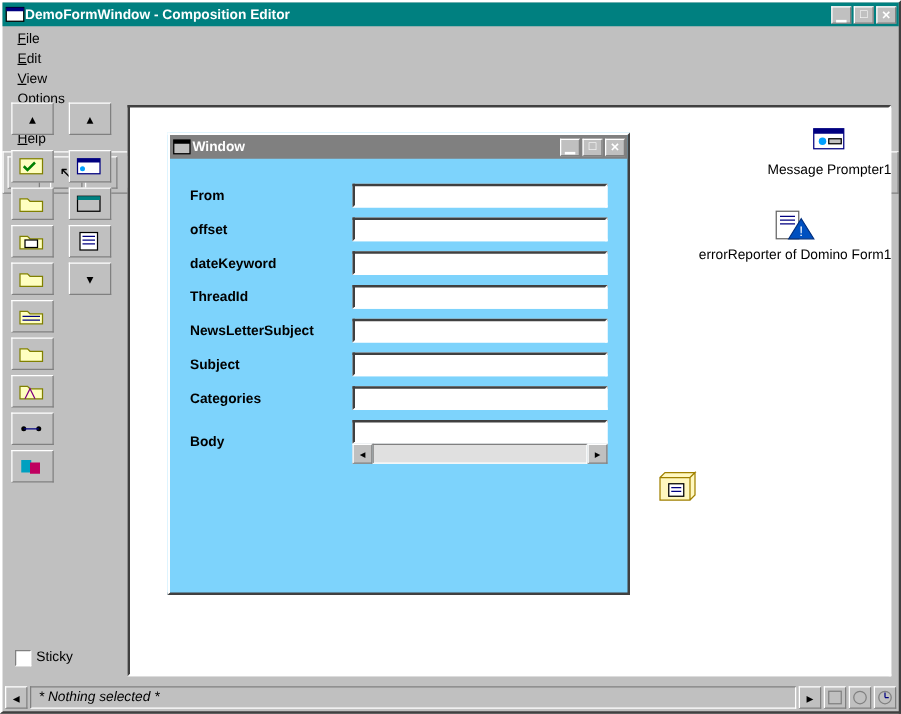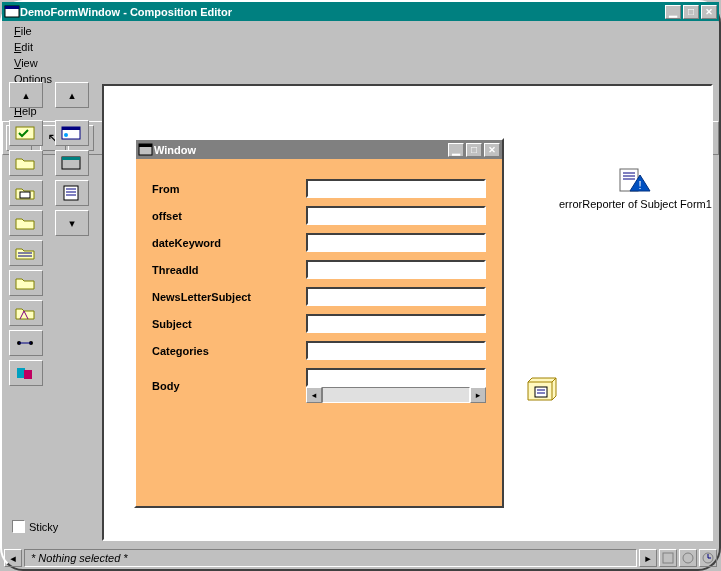--- a/index.html
+++ b/index.html
@@ -11,50 +11,50 @@
 .sunken { border: 2px solid; border-color: #404040 #ffffff #ffffff #404040; }
 .sunken-thin { border: 1px solid; border-color: #808080 #ffffff #ffffff #808080; }
 
 
 .titlebar { background: #008080; color: #fff; height: 19px; display: flex; align-items: center; padding: 1px 2px; font-weight: bold; }
 .titlebar .spacer { flex: 1; }
 .titlebtn { width: 16px; height: 14px; background: #c0c0c0; margin-left: 2px; display:flex; align-items:center; justify-content:center; font-size:10px; font-family: Marlett, sans-serif; }
 .titlebtn.min::before{content:"▁";} .titlebtn.max::before{content:"□";} .titlebtn.close::before{content:"✕"; font-size:9px;}
 
 
-.app { position:absolute; inset:0; background:#c0c0c0;border-radius:23px; }
+.app { position:absolute; inset:0; background:#c0c0c0; }
 
 
 .menubar { display:flex; padding:2px 4px;flex-direction:column; }
 .menubar span { padding:2px 8px; cursor:default; }
 .menubar span u { text-decoration: underline; }
 
 
 .toolbar { display:flex; padding:2px; gap:0; border-top:1px solid #fff; }
 .tb-btn { width:26px; height:26px; display:flex; align-items:center; justify-content:center; margin:1px; }
 .tb-sep { width:6px; }
 .tb-glyph { width:18px; height:18px; display:flex; align-items:center; justify-content:center; font-size:14px;}
 
 
 .leftpanel { position:absolute; left:3px; top:80px; width:90px; height:450px; display:flex; gap:4px;}
 .leftcol { width:42px; display:flex; flex-direction:column; gap:4px; align-items:center;}
 .palbtn { width:34px; height:26px; background:#c0c0c0; display:flex; align-items:center; justify-content:center;}
 .pal-icon { width:24px; height:16px; }
-.sticky-row { position:absolute; left:10px; bottom:36px; display:flex; align-items:center; gap:4px;}
+.sticky-row { position:absolute; left:10px; bottom:36px; display:flex; gap:4px;}
 .chk { width:13px; height:13px; background:#fff; }
 
 
 .canvas { position:absolute; left:100px; top:82px; right:6px; bottom:28px; background:#fff; }
 
 
-.innerwin { position:absolute; left:30px; top:20px; width:370px; height:370px; background:#fdba74;margin-top:32px; }
+.innerwin { position:absolute; left:30px; top:20px; width:370px; height:370px; background:#7dd3fc; }
 .innerwin .titlebar { background:#808080; font-weight:normal; font-weight:bold;}
 .form-body { padding:20px 16px; }
 .form-row { display:flex; align-items:center; margin-bottom:8px; }
-.form-row label { width:154px; font-weight:bold; }
+.form-row label { width:130px; font-weight:bold; }
 .form-row .val { flex:1; background:#fff; height:19px; }
 .body-row .val { height:19px; }
 .hscroll { display:flex; margin-top:0; }
 .hscroll .arrow { width:16px; height:16px; background:#c0c0c0; display:flex;align-items:center;justify-content:center;font-size:9px;}
 .hscroll .track { flex:1; height:16px; background:#e0e0e0; }
 
 
 .comp { position:absolute; text-align:center; font-size:11px; }
 .comp .cicon { width:34px; height:30px; margin:0 auto 2px; display:flex; align-items:center; justify-content:center; }
 .cap { white-space:nowrap; }
@@ -398,32 +398,43 @@
             <div class="hscroll">
               <div class="arrow raised-thin">◂</div>
               <div class="track sunken-thin"></div>
               <div class="arrow raised-thin">▸</div>
             </div>
           </div>
         </div>
       </div>
     </div>
 
+    <div class="comp" style="left:510px; top:12px">
+      <div class="cicon">
+          <svg width="30" height="24">
+            <rect x="2" y="2" width="24" height="16" fill="#fff" stroke="#000080"></rect>
+            <rect x="2" y="2" width="24" height="4" fill="#000080"></rect>
+            <circle cx="9" cy="12" r="3" fill="#00a0ff"></circle>
+            <rect x="14" y="10" width="10" height="4" fill="#c0c0c0" stroke="#000"></rect>
+          </svg>
+        </div>
+      <div class="cap">Message Prompter1</div>
+    </div>
     <div class="comp" style="left:455px; top:80px">
       <div class="cicon">
           <svg width="34" height="28">
             <rect x="2" y="2" width="18" height="22" fill="#fff" stroke="#666"></rect>
             <line x1="5" y1="6" x2="17" y2="6" stroke="#999"></line>
             <line x1="5" y1="9" x2="17" y2="9" stroke="#999"></line>
             <line x1="5" y1="12" x2="17" y2="12" stroke="#999"></line>
             <path d="M22 8 L32 24 L12 24 Z" fill="#0050c0" stroke="#003080"></path>
             <text x="22" y="22" fill="#fff" font-size="12" text-anchor="middle">!</text>
           </svg>
         </div>
-      <div class="cap">errorReporter of Subject Form1</div>
+      <div class="cap">errorReporter of Domino Form1</div>
     </div>
     <div class="comp" style="left:420px; top:290px">
       <div class="cicon">
           <svg width="34" height="30">
             <path d="M4 6 h24 v18 h-24 z M4 6 l4 -4 h24 l-4 4 M28 6 l4 -4 v18 l-4 4" fill="#fff8c0" stroke="#a08000"></path>
             <rect x="11" y="11" width="12" height="10" fill="#fff" stroke="#000"></rect>
             <line x1="13" y1="14" x2="21" y2="14" stroke="#000"></line>
             <line x1="13" y1="17" x2="21" y2="17" stroke="#000"></line>
           </svg>
         </div>

